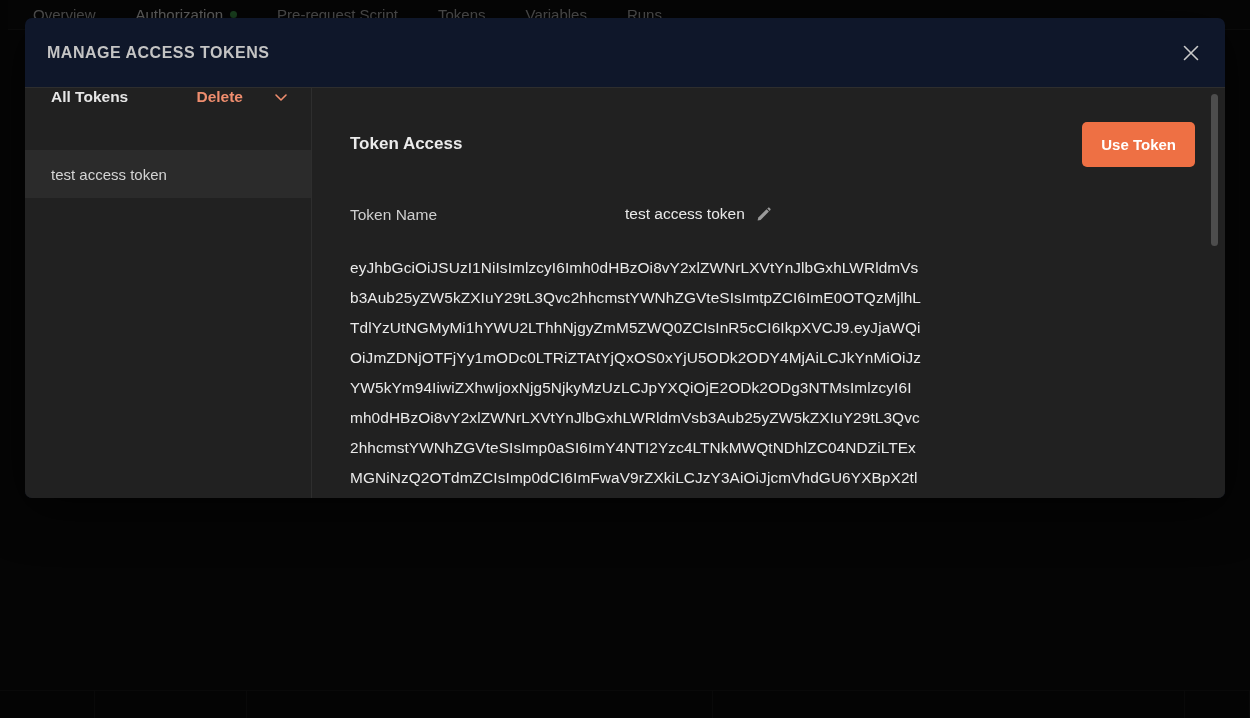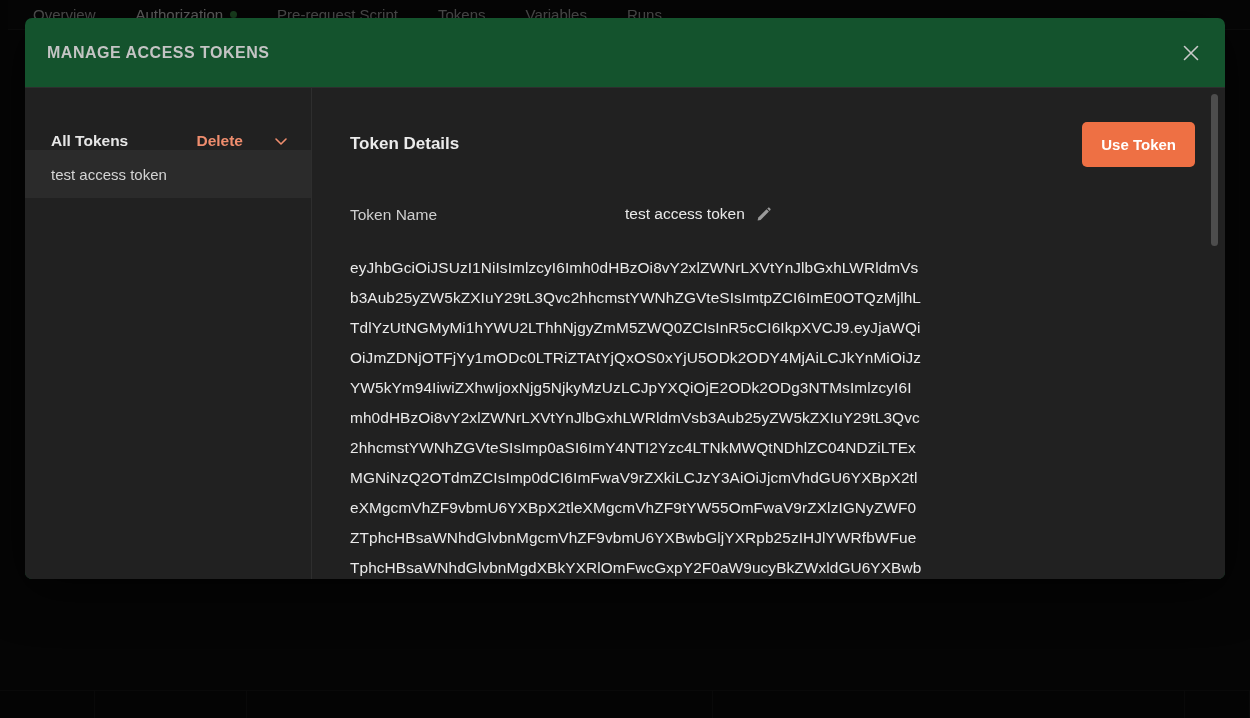--- a/index.html
+++ b/index.html
@@ -76,22 +76,22 @@
     position: absolute;
     inset: 0;
     background: rgba(0,0,0,0.55);
   }
 
   .modal {
     position: absolute;
     left: 25px;
     top: 18px;
     width: 1200px;
-    height: 561px;
-    background: #14532d;
+    height: 480px;
+    background: #0f172a;
     border-radius: 7px;
     box-shadow: 0 10px 50px rgba(0,0,0,0.7);
     overflow: hidden;
     display: flex;
     flex-direction: column;
   }
 
   .modal-header {
     height: 70px;
     min-height: 70px;
@@ -138,21 +138,21 @@
     border-right: 1px solid #2e2e2e;
     background: #212121;
     display: flex;
     flex-direction: column;
   }
 
   .token-list-head {
     height: 62px;
     min-height: 62px;
     display: flex;
-    align-items: flex-end;
+    align-items: flex-start;
     padding: 0 22px 0 26px;
   }
 
   .all-tokens-label {
     font-size: 15.5px;
     font-weight: 700;
     color: #e6e6e6;
     flex: 1;
   }
 
@@ -376,21 +376,21 @@
         <li class="token-item selected">
           <span>test access token</span>
         </li>
       </ul>
     </div>
 
     <div class="details-panel">
       <div class="details-scroll">
 
         <div class="details-head">
-          <div class="details-title">Token Details</div>
+          <div class="details-title">Token Access</div>
           <button class="use-token-btn">Use Token</button>
         </div>
 
         <div class="field-row">
           <div class="field-label">Token Name</div>
           <div class="field-value">
             <div class="name-value-wrap">
               <span>test access token</span>
               <span class="pencil-icon">
                 <svg width="17" height="17" viewBox="0 0 17 17" aria-hidden="true">

